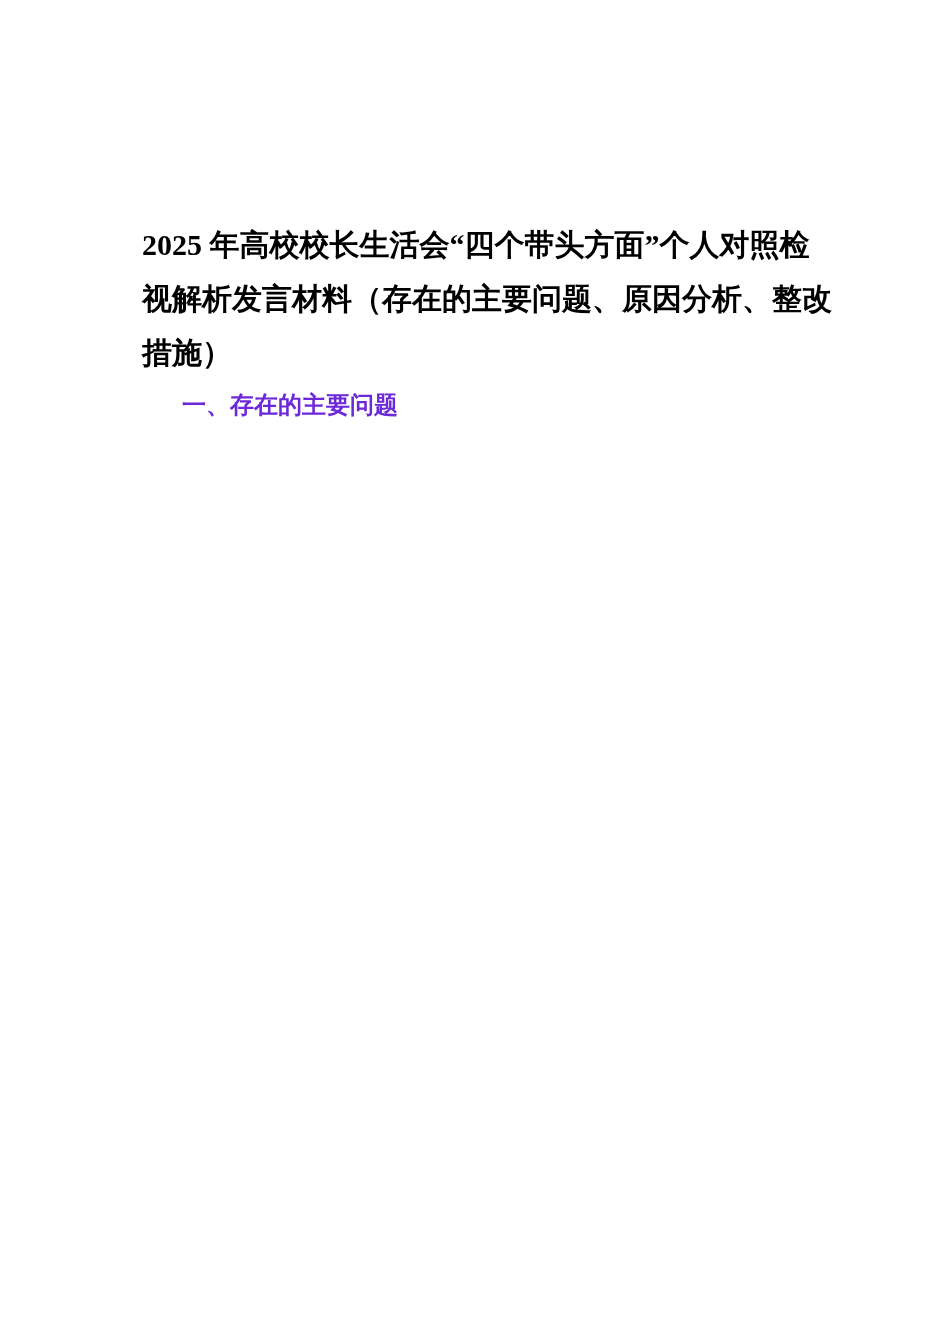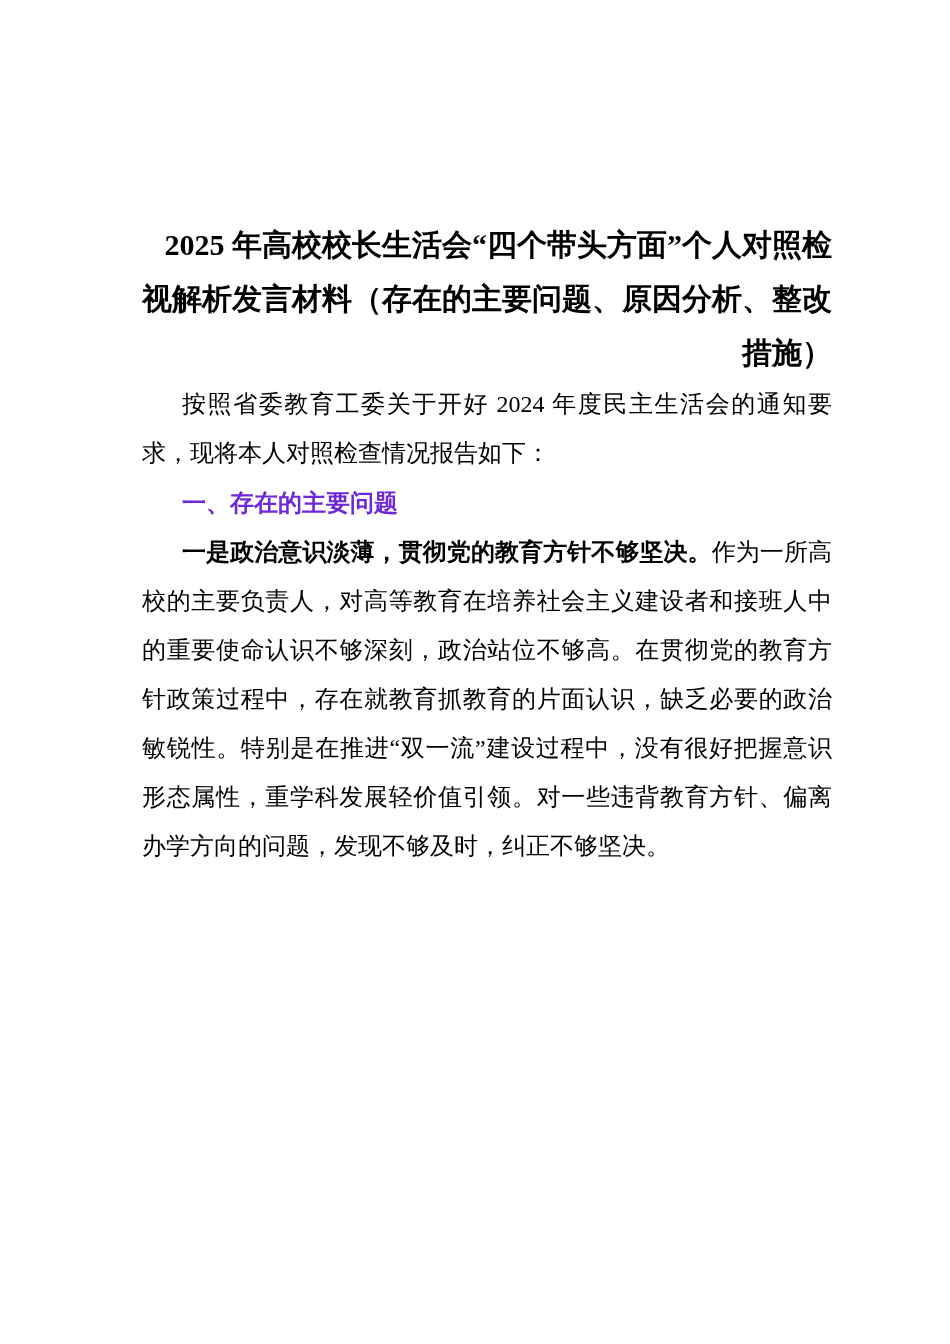--- a/index.html
+++ b/index.html
@@ -19,21 +19,21 @@
     height: 1344px;
     padding: 218px 118px 0 142px;
     background: #ffffff;
   }
   .doc-title {
     margin: 0;
     font-family: "Liberation Serif", "DejaVu Serif", serif;
     font-weight: bold;
     font-size: 30px;
     line-height: 54px;
-    text-align: right;
+    text-align: left;
     color: #000000;
   }
   .body-para {
     margin: 0;
     font-family: "Liberation Serif", "DejaVu Serif", serif;
     font-size: 24px;
     line-height: 49px;
     text-align: justify;
     text-justify: inter-character;
     text-indent: 40px;
@@ -54,21 +54,19 @@
     font-weight: bold;
   }
 </style>
 </head>
 <body>
 
 <div class="doc-page">
 
   <h1 class="doc-title">2025 年高校校长生活会“四个带头方面”个人对照检视解析发言材料（存在的主要问题、原因分析、整改措施）</h1>
 
-  <p class="body-para">按照省委教育工委关于开好 2024 年度民主生活会的通知要求，现将本人对照检查情况报告如下：</p>
 
   <p class="heading-para">一、存在的主要问题</p>
 
 
-  <p class="body-para"><span class="lead-bold">一是政治意识淡薄，贯彻党的教育方针不够坚决。</span><span>作为一所高校的主要负责人，对高等教育在培养社会主义建设者和接班人中的重要使命认识不够深刻，政治站位不够高。在贯彻党的教育方针政策过程中，存在就教育抓教育的片面认识，缺乏必要的政治敏锐性。特别是在推进“双一流”建设过程中，没有很好把握意识形态属性，重学科发展轻价值引领。对一些违背教育方针、偏离办学方向的问题，发现不够及时，纠正不够坚决。</span></p>
 
 
 </div>
 
 </body></html>

